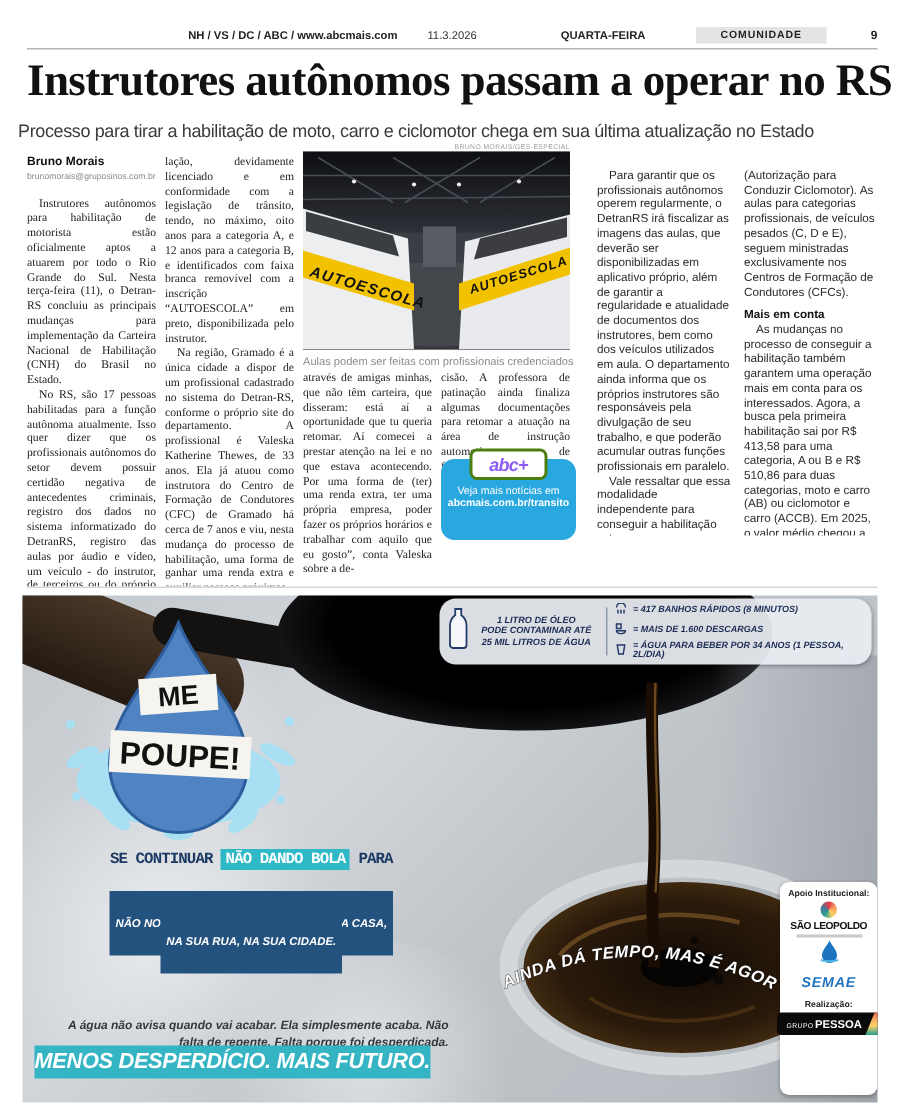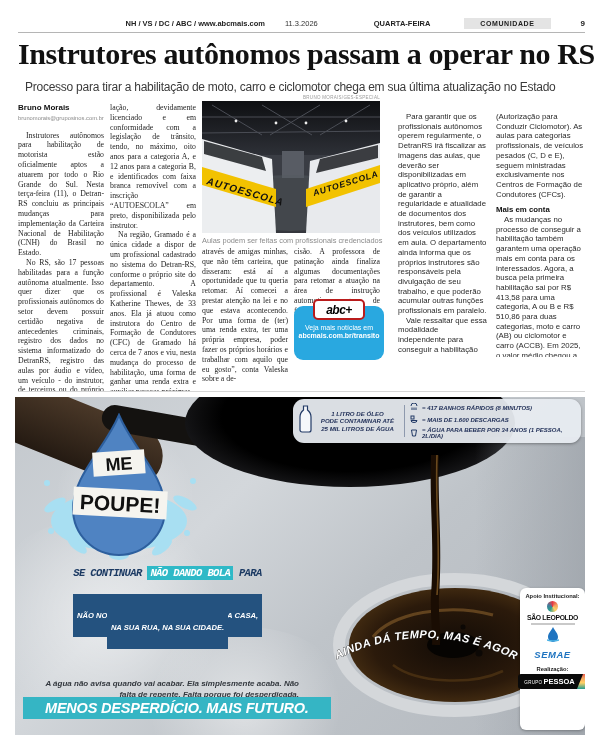--- a/index.html
+++ b/index.html
@@ -14,21 +14,21 @@
   .mh-week{font-weight:700;margin-left:36px;}
   .mh-section{background:#e4e4e4;color:#222;font-weight:700;letter-spacing:.6px;
               padding:2px 16px;margin-left:14px;font-size:7px;}
   .mh-page{font-weight:700;margin-left:10px;font-size:8px;}
   .rule{position:absolute;top:32px;left:18px;width:567px;height:1px;background:#b5b5b5;}
   .rule2{position:absolute;top:391px;left:18px;width:567px;height:1px;background:#d6d6d6;}
   
   .headline{position:absolute;top:37px;left:18px;width:567px;margin:0;
             font-family:"Liberation Serif",serif;font-size:30px;font-weight:700;
             letter-spacing:-0.4px;color:#111;white-space:nowrap;}
-  .subhead{position:absolute;top:80px;left:25px;width:570px;margin:0;
+  .subhead{position:absolute;top:80px;left:12px;width:570px;margin:0;
            font-size:12px;font-weight:400;color:#3b3b3b;letter-spacing:-0.25px;white-space:nowrap;}
   
   .col{position:absolute;top:103px;height:288px;overflow:hidden;
        font-family:"Liberation Serif",serif;font-size:7.8px;line-height:9.8px;
        text-align:justify;color:#1d1d1d;hyphens:auto;}
   .col p{margin:0 0 0 0;text-indent:8px;}
   .col p + p{margin-top:0;}
   .col1{left:18px;width:86px;}
   .col2{left:110px;width:86px;}
   .col3{left:202px;top:247px;height:143px;width:86px;}
@@ -38,22 +38,22 @@
   .byline .bmail{font-size:5.8px;color:#8a8a8a;margin-top:1px;}
   
   .photo-credit{position:absolute;top:95px;left:202px;width:178px;text-align:right;
                 font-size:4.5px;color:#9a9a9a;letter-spacing:.3px;}
   .photo{position:absolute;top:101px;left:202px;width:178px;height:132px;overflow:hidden;background:#222;}
   .caption{position:absolute;top:236px;left:202px;width:186px;font-size:7.4px;color:#8b8b8b;}
   
   .abc-badge{position:absolute;left:294px;top:306px;width:90px;height:54px;
              background:#29a8e0;border-radius:9px;text-align:center;cursor:pointer;}
   .abc-logo{position:relative;margin:-7px auto 2px;width:48px;height:17px;background:#fff;
-            border-radius:5px;border:2px solid #b91c1c;display:flex;align-items:center;justify-content:center;
-            font-weight:900;font-style:italic;font-size:12px;color:#000000;letter-spacing:-0.5px;}
+            border-radius:5px;border:2px solid #4d7c0f;display:flex;align-items:center;justify-content:center;
+            font-weight:900;font-style:italic;font-size:12px;color:#8b5cf6;letter-spacing:-0.5px;}
   .abc-line1{font-size:7px;color:#fff;margin-top:4px;}
   .abc-line2{font-size:7px;color:#fff;font-weight:700;margin-top:1px;}
   
   .fisc{position:absolute;left:398px;top:103px;width:187px;height:288px;}
   .fisc-head{display:flex;align-items:center;gap:7px;}
   .fisc-title{font-family:"Liberation Serif",serif;font-size:19px;font-weight:700;color:#111;margin:0;}
   .fisc-cols{display:flex;gap:9px;margin-top:9px;}
   .fisc-col{width:89px;font-size:7.8px;line-height:9.7px;color:#2a2a2a;overflow:hidden;height:245px;}
   .fisc-col p{margin:0 0 0 0;}
   .fisc-col p.ind{text-indent:8px;}
@@ -77,31 +77,31 @@
         display:flex;align-items:center;color:#1d2c55;}
   .pill-left{width:106px;display:flex;align-items:center;gap:4px;padding-left:6px;box-sizing:border-box;}
   .pill-head{font-size:6.1px;font-weight:800;font-style:italic;line-height:7.4px;text-align:center;flex:1;}
   .pill-div{width:1px;height:32px;background:#8e99ad;margin:0 5px;}
   .pill-rows{display:flex;flex-direction:column;gap:3px;flex:1;padding-right:4px;}
   .pill-row{display:flex;align-items:center;gap:4px;font-size:6px;font-weight:800;font-style:italic;}
   
   .drop-wrap{position:absolute;left:22px;top:16px;width:165px;height:150px;z-index:4;}
   
   .slogan{position:absolute;left:0;top:168px;width:305px;text-align:center;z-index:6;
-          font-size:10.5px;font-weight:800;font-style:italic;line-height:17px;color:#1c3a63;
+          font-size:10.5px;font-weight:800;line-height:17px;color:#1c3a63;
           font-family:"Liberation Mono",monospace;letter-spacing:-0.6px;}
   .hl{background:#2fb9c7;color:#fff;padding:1px 3px;}
   .future{position:absolute;left:0;top:213px;width:305px;text-align:center;z-index:6;
           font-size:7.6px;font-weight:800;font-style:italic;line-height:12px;}
   .future span{background:#24527f;color:#fff;padding:17px 4px;}
   .ad-para{position:absolute;left:28px;top:250px;width:256px;text-align:right;z-index:6;
            font-size:8px;font-style:italic;font-weight:700;color:#33383e;line-height:10.5px;margin-top:32px;}
   .tagline{position:absolute;left:8px;top:300px;z-index:6;
            font-size:14.5px;font-weight:800;font-style:italic;color:#fff;
-           background:#35b5c4;padding:3px 22px;letter-spacing:-0.2px;}
+           background:#35b5c4;padding:3px 0;letter-spacing:-0.2px;}
   .curve-wrap{position:absolute;left:318px;top:214px;width:185px;height:62px;z-index:6;}
   .stream-wrap{position:absolute;left:398px;top:58px;width:46px;height:190px;z-index:3;}
   .pan-bottom{position:absolute;left:318px;top:148px;width:252px;height:190px;z-index:2;}
   
   .sponsor{position:absolute;left:505px;top:191px;width:65px;height:142px;z-index:7;
            background:#fff;border-radius:6px;box-shadow:0 1px 3px rgba(0,0,0,.3);
            display:flex;flex-direction:column;align-items:center;padding:5px 3px;box-sizing:border-box;gap:2px;}
   .sp-label{font-size:5.8px;font-weight:800;color:#222;}
   .sl-circle{width:11px;height:11px;border-radius:50%;
              background:conic-gradient(#e63946,#f4a261,#ffd166,#2a9d8f,#457b9d,#e63946);}

